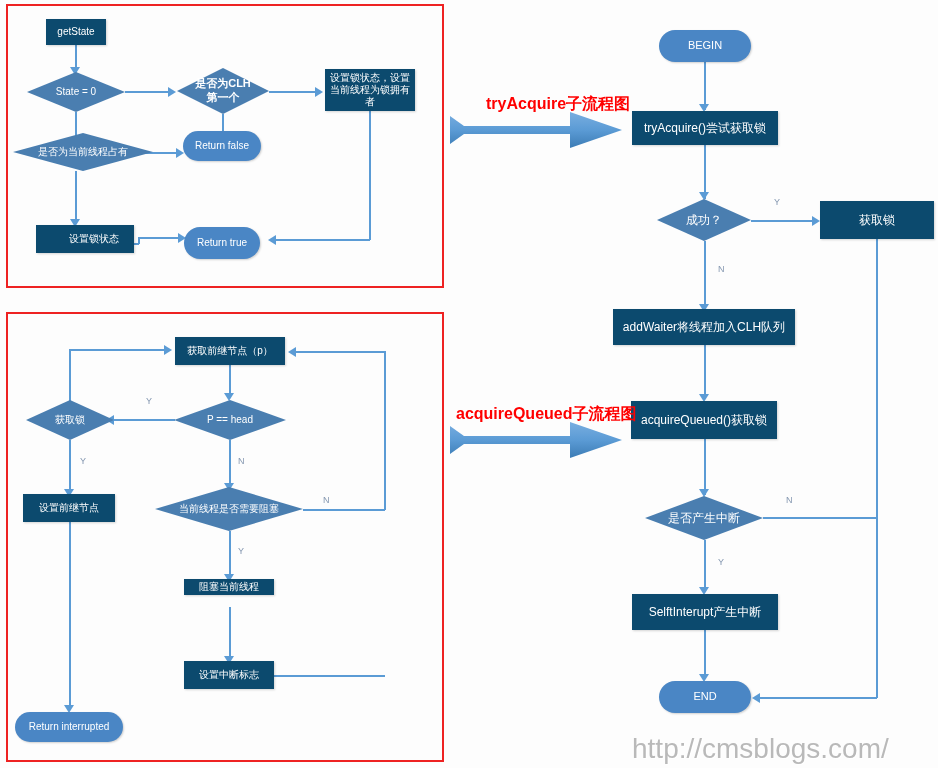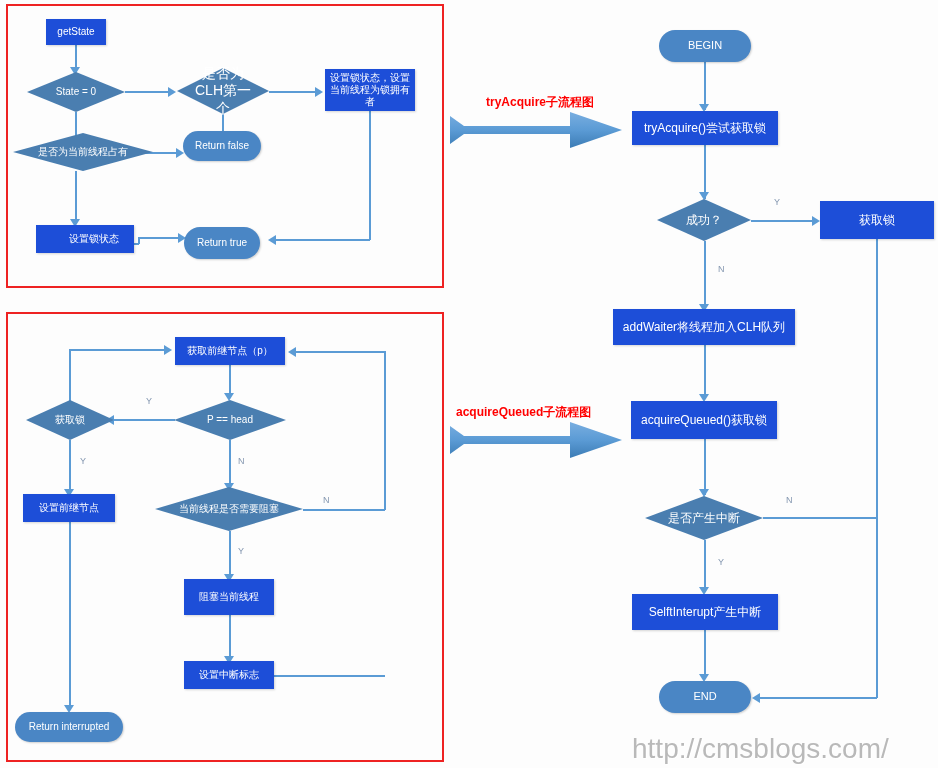--- a/index.html
+++ b/index.html
@@ -32,21 +32,21 @@
     box-sizing: border-box;
     display: flex;
     align-items: center;
     justify-content: center;
     text-align: center;
     color: #ffffff;
     line-height: 1.25;
     z-index: 4;
   }
   .rect {
-    background: #1d4ed8;
+    background: #0c4a6e;
     box-shadow: 1px 1px 2px rgba(0,0,0,0.16);
     justify-content: center;
   }
   .oval {
     background: #4a86c5;
     border-radius: 999px;
     box-shadow: 1px 1px 2px rgba(0,0,0,0.18);
   }
 
   
@@ -103,40 +103,40 @@
     font-size: 9px;
     z-index: 5;
     font-family: "Liberation Sans", sans-serif;
   }
 
   
   .big-arrow { position: absolute; z-index: 4; }
   .big-arrow-label {
     position: absolute;
     color: #ff0000;
-    font-size: 12px;
+    font-size: 16px;
     font-weight: bold;
     white-space: nowrap;
     z-index: 6;
   }
 
   
   .watermark {
     position: absolute;
     color: #b9b9b9;
     font-size: 28px;
     letter-spacing: 0px;
     white-space: nowrap;
     z-index: 7;
     text-shadow: 1px 1px 0 #ffffff;
     font-family: "Liberation Sans", sans-serif;
   }
 
   
-  .t9  { font-size: 14px; }
+  .t9  { font-size: 11px; font-weight: bold; }
   .t10 { font-size: 10px; }
   .t11 { font-size: 11px; }
   .t12 { font-size: 12px; }
 </style>
 </head>
 <body>
 
 <div id="canvas">
 
   <div class="red-frame" style="left:6px; top:4px; width:438px; height:284px;"></div>
@@ -267,21 +267,21 @@
   <div class="ln h" style="left:303px; top:509px; width:82px;"></div>
   <div class="ln v" style="left:384px; top:351px; height:159px;"></div>
   <div class="ln h" style="left:296px; top:351px; width:89px;"></div>
   <div class="arrow left" style="left:288px; top:347px;"></div>
   <div class="edge-label" style="left:323px; top:495px;">N</div>
 
   <div class="ln v" style="left:229px; top:531px; height:46px;"></div>
   <div class="arrow down" style="left:224px; top:574px;"></div>
   <div class="edge-label" style="left:238px; top:546px;">Y</div>
 
-  <div class="node rect t10" style="left:184px; top:579px; width:90px; height:36px;">
+  <div class="node rect t10" style="left:184px; top:579px; width:90px; height:16px;">
     <span>阻塞当前线程</span>
   </div>
 
   <div class="ln v" style="left:229px; top:607px; height:52px;"></div>
   <div class="arrow down" style="left:224px; top:656px;"></div>
 
   <div class="node rect t10" style="left:184px; top:661px; width:90px; height:28px;">
     <span>设置中断标志</span>
   </div>
 

